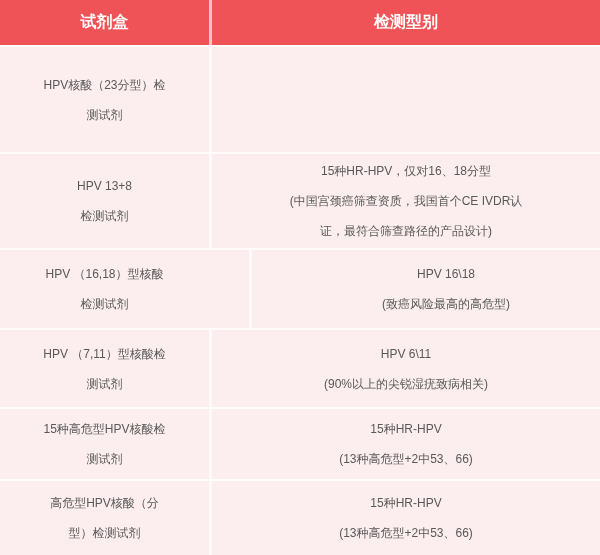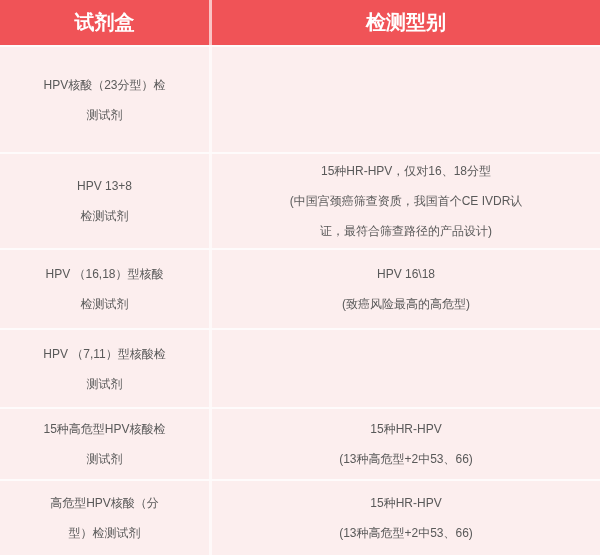--- a/index.html
+++ b/index.html
@@ -20,30 +20,30 @@
   .row {
     display: flex;
     flex-direction: row;
     align-items: stretch;
   }
   .row.header {
     height: 45px;
     background: var(--header-bg, #f05357);
     color: var(--header-text, #ffffff);
     font-weight: bold;
-    font-size: 20px;
+    font-size: 16px;
   }
   .row.body {
     border-top: 2px solid var(--divider, rgba(255,255,255,0.75));
     font-size: 12px;
     line-height: 30px;
   }
   .r1 { height: 107px; }
   .r2 { height: 96px; }
-  .r3 { height: 80px; }
+  .r3 { height: 80px; gap: 40px; }
   .r4 { height: 79px; }
   .r5 { height: 72px; }
   .r6 { height: 76px; }
   .cell {
     display: flex;
     align-items: center;
     justify-content: center;
     text-align: center;
     white-space: pre-line;
     padding: 4px 6px;
@@ -87,20 +87,22 @@
 检测试剂</div>
     <div class="vdiv"></div>
     <div class="cell right">HPV 16\18
 (致癌风险最高的高危型)</div>
   </div>
 
   <div class="row body r4">
     <div class="cell left">HPV （7,11）型核酸检
 测试剂</div>
     <div class="vdiv"></div>
+    <div class="cell right">HPV 6\11
+(90%以上的尖锐湿疣致病相关)</div>
   </div>
 
   <div class="row body r5">
     <div class="cell left">15种高危型HPV核酸检
 测试剂</div>
     <div class="vdiv"></div>
     <div class="cell right">15种HR-HPV
 (13种高危型+2中53、66)</div>
   </div>
 

